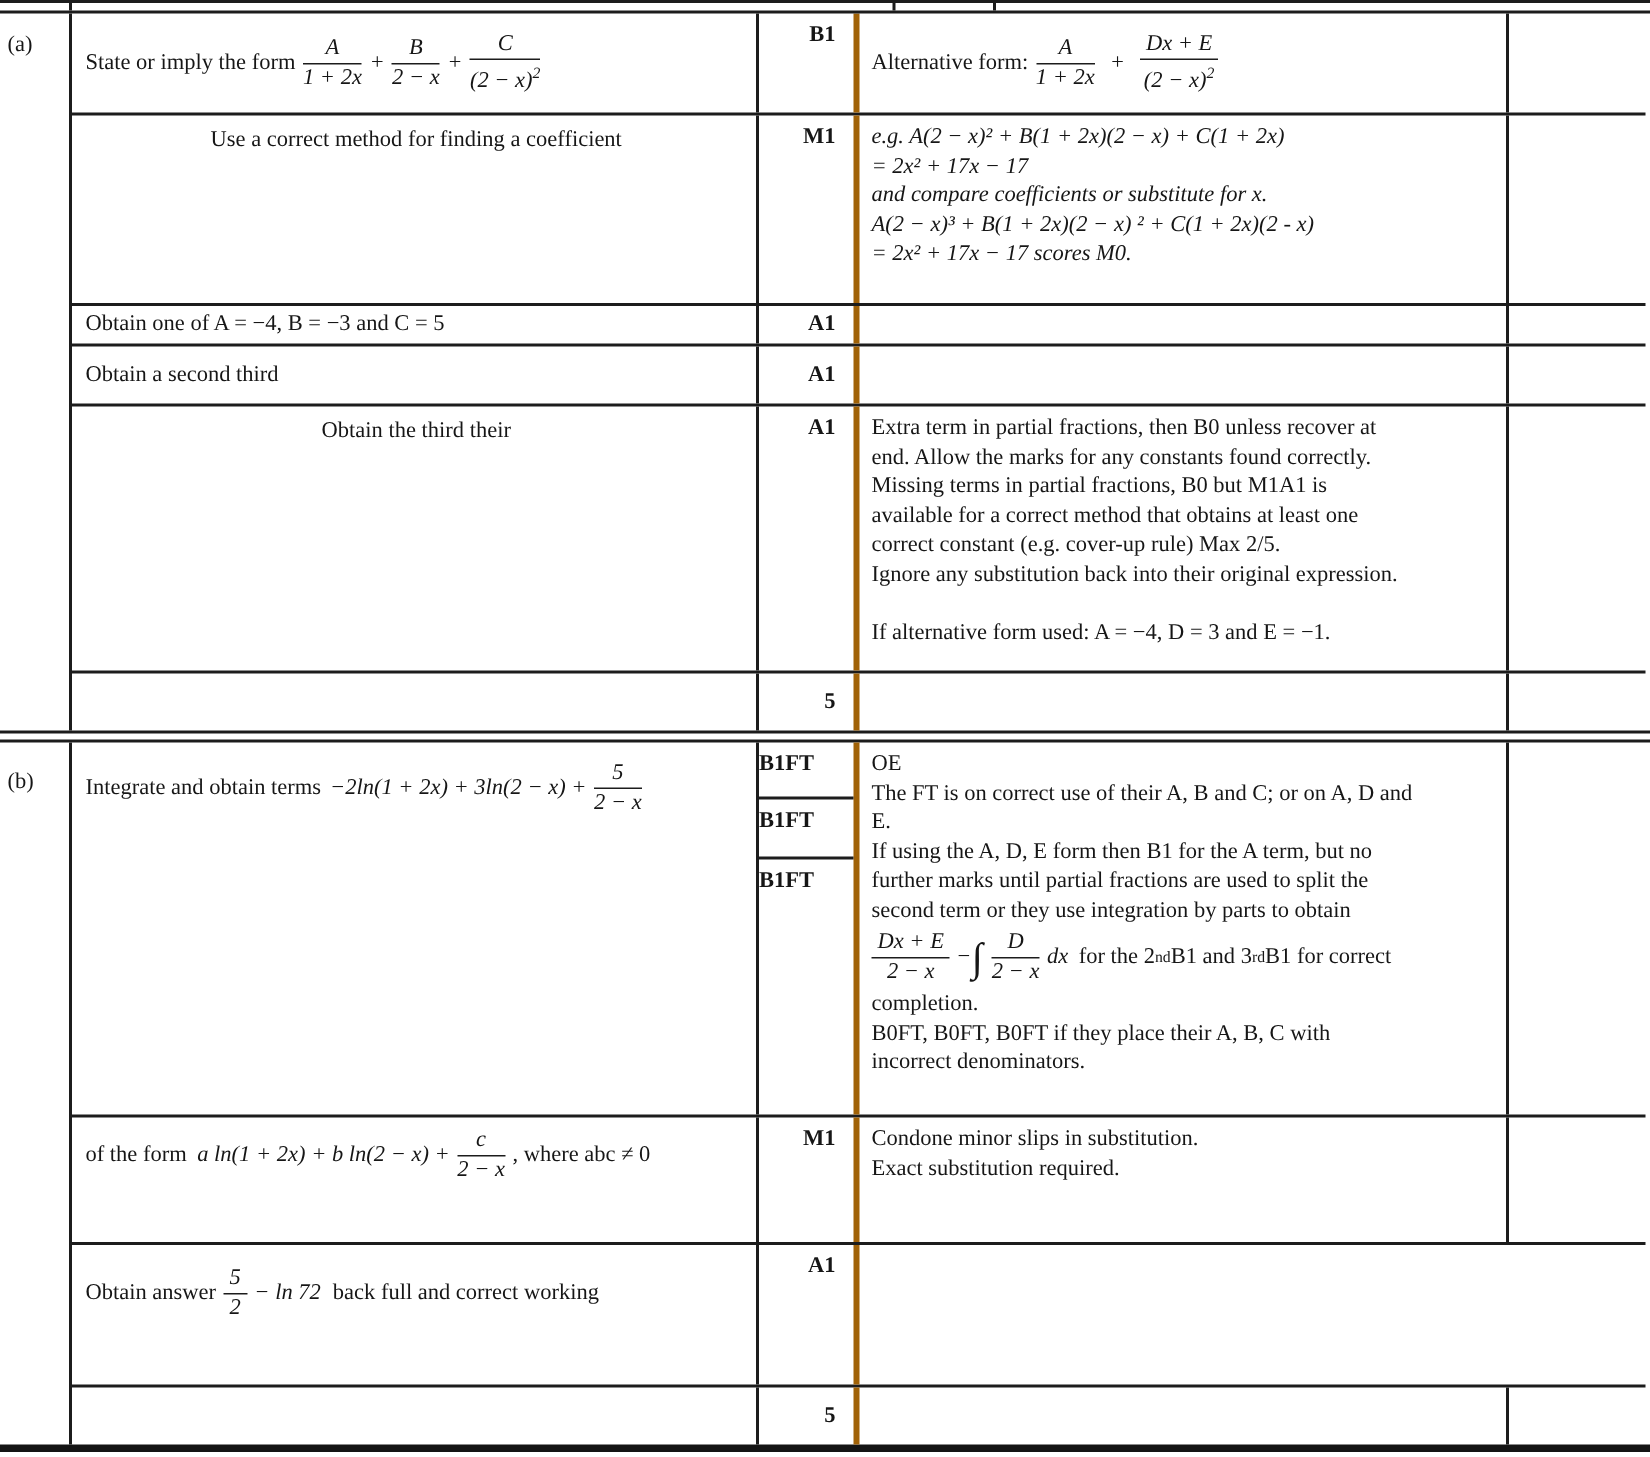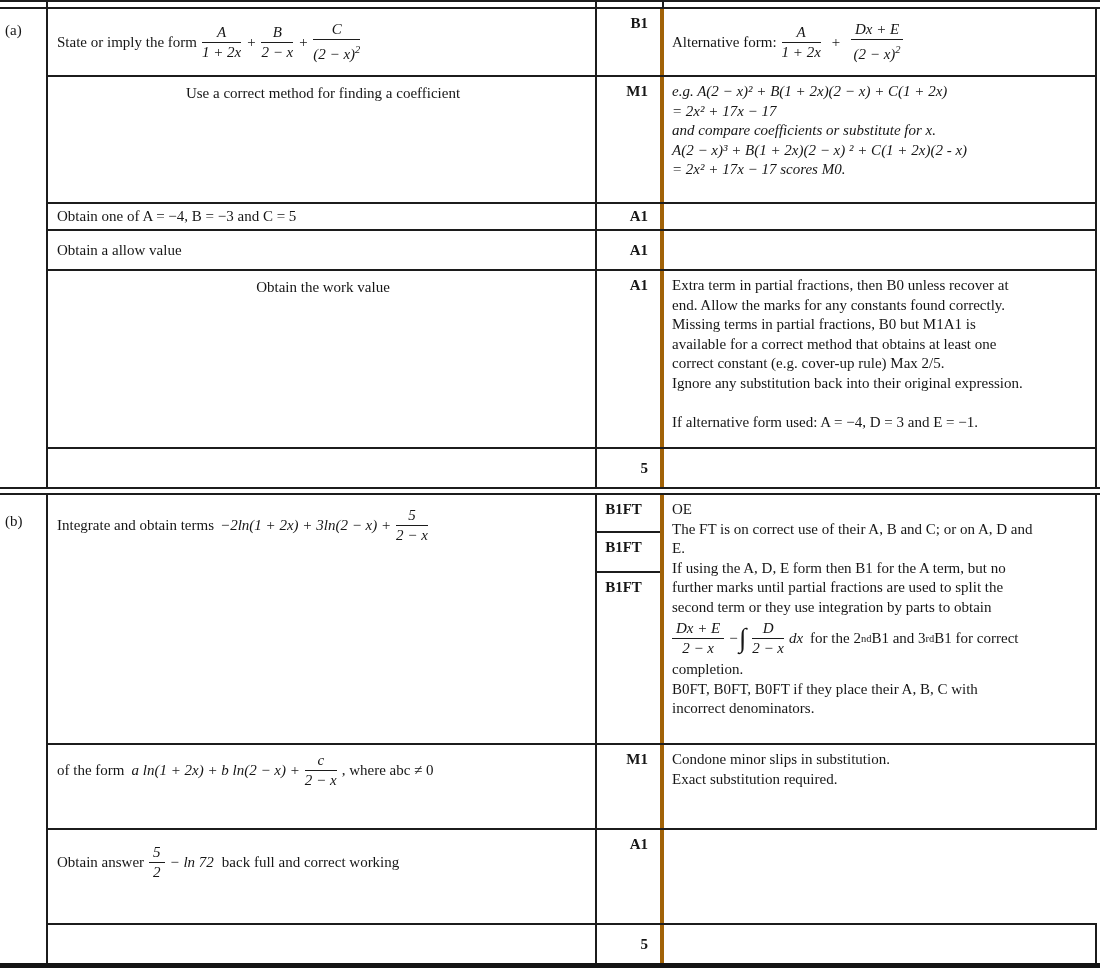--- a/index.html
+++ b/index.html
@@ -9,40 +9,40 @@
     font-family:"Liberation Serif", serif; color:#161616; font-size:15px;
   }
   .topstrip { position:relative; height:9px; border-top:2px solid #1c1c1c; border-bottom:2px solid #1c1c1c; }
   .stub { position:absolute; top:0; width:2px; height:5px; background:#1c1c1c; }
 
   .section { display:flex; width:1097px; }
   .labelcol { width:48px; border-right:2px solid #1c1c1c; padding:13px 0 0 5px; }
   .rowscol { width:1049px; display:flex; flex-direction:column; }
   .trow { display:flex; border-bottom:2px solid #1c1c1c; }
   .trow.last { border-bottom:none; }
-  .cdesc  { width:549px; border-right:2px solid #1c1c1c; overflow:hidden; }
+  .cdesc  { width:458px; border-right:2px solid #1c1c1c; overflow:hidden; }
   .cmark  { width:67px;  border-right:4px solid #a16207; }
   .cguide { width:433px; border-right:2px solid #1c1c1c; overflow:hidden; }
 
   .mark { font-weight:bold; text-align:right; padding:6px 12px 0 0; }
   .vc { display:flex; align-items:center; justify-content:flex-end; padding:0 12px 0 0; font-weight:bold; }
 
   .padt { padding:8px 6px 0 9px;text-align:center; }
   .flexline { display:flex; align-items:center; flex-wrap:nowrap; white-space:nowrap; }
   .fullc { height:100%; padding-left:9px; }
   .math { font-style:italic; }
   .op { margin:0 5px; }
   .frac { display:inline-block; text-align:center; vertical-align:middle; margin:0 5px; }
   .frac .fn { display:block; border-bottom:1.4px solid #1c1c1c; padding:0 4px 1px; line-height:17px; }
   .frac .fd { display:block; padding-top:1px; line-height:17px; }
   sup { font-size:10.5px; }
   .guide { padding:5px 16px 0 8px; line-height:19.5px; }
   .pre { white-space:pre-line; }
   .int { font-size:27px; font-style:normal; line-height:1; margin:0 1px; }
-  .subcell { font-weight:bold; text-align:center; padding:6px 10px 0 0; }
+  .subcell { font-weight:bold; text-align:left; padding:6px 10px 0 0; }
   .s1 { height:38px; border-bottom:2px solid #1c1c1c; }
   .s2 { height:40px; border-bottom:2px solid #1c1c1c; }
   .s3 { flex:1; }
   .markstack { display:flex; flex-direction:column; height:100%; }
   .sep { width:1100px; height:8px; border-top:2px solid #1c1c1c; border-bottom:2px solid #1c1c1c; }
   .botbar { width:1100px; height:5px; background:#141414; }
 </style>
 </head>
 <body>
 
@@ -113,29 +113,29 @@
               <span>Obtain one of A = −4, B = −3 and C = 5</span>
             </div>
         </div>
         <div class="cmark vc">A1</div>
         <div class="cguide"></div>
       </div>
 
       <div class="trow" style="height:40px">
         <div class="cdesc">
           <div class="flexline fullc">
-              <span>Obtain a allow value</span>
+              <span>Obtain a second third</span>
             </div>
         </div>
         <div class="cmark vc">A1</div>
         <div class="cguide"></div>
       </div>
 
       <div class="trow" style="height:178px">
-        <div class="cdesc padt">Obtain the work value</div>
+        <div class="cdesc padt">Obtain the third their</div>
         <div class="cmark mark">A1</div>
         <div class="cguide guide pre">Extra term in partial fractions, then B0 unless recover at
 end. Allow the marks for any constants found correctly.
 Missing terms in partial fractions, B0 but M1A1 is
 available for a correct method that obtains at least one
 correct constant (e.g. cover-up rule) Max 2/5.
 Ignore any substitution back into their original expression.
 
 If alternative form used: A = −4, D = 3 and E = −1.</div>
       </div>

